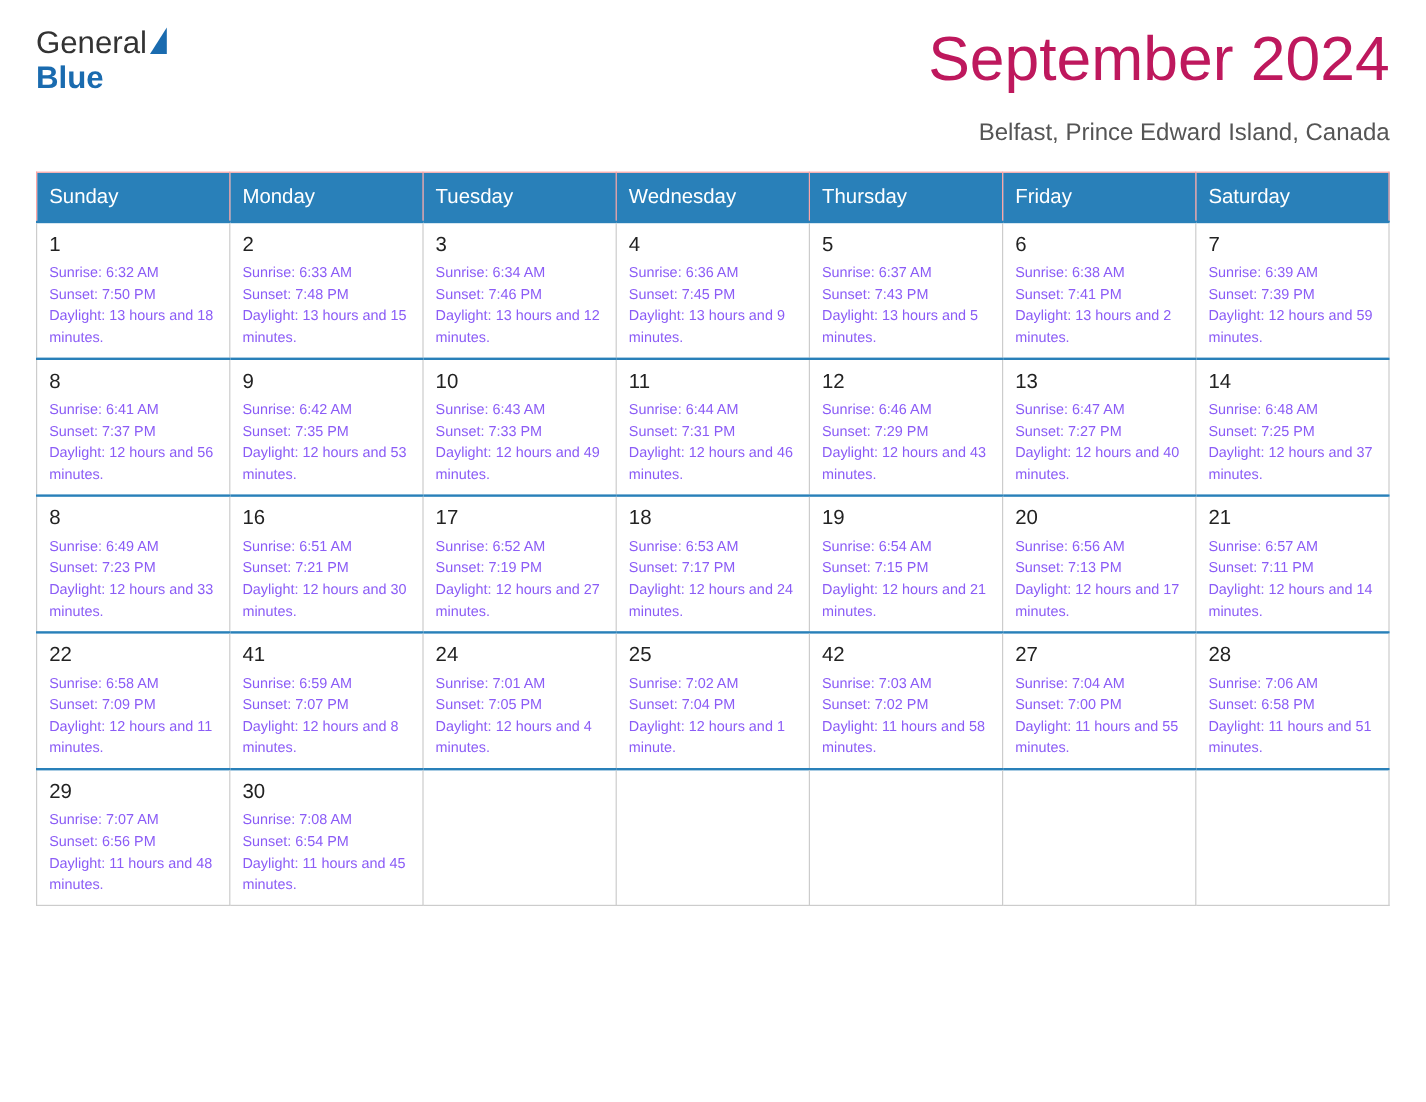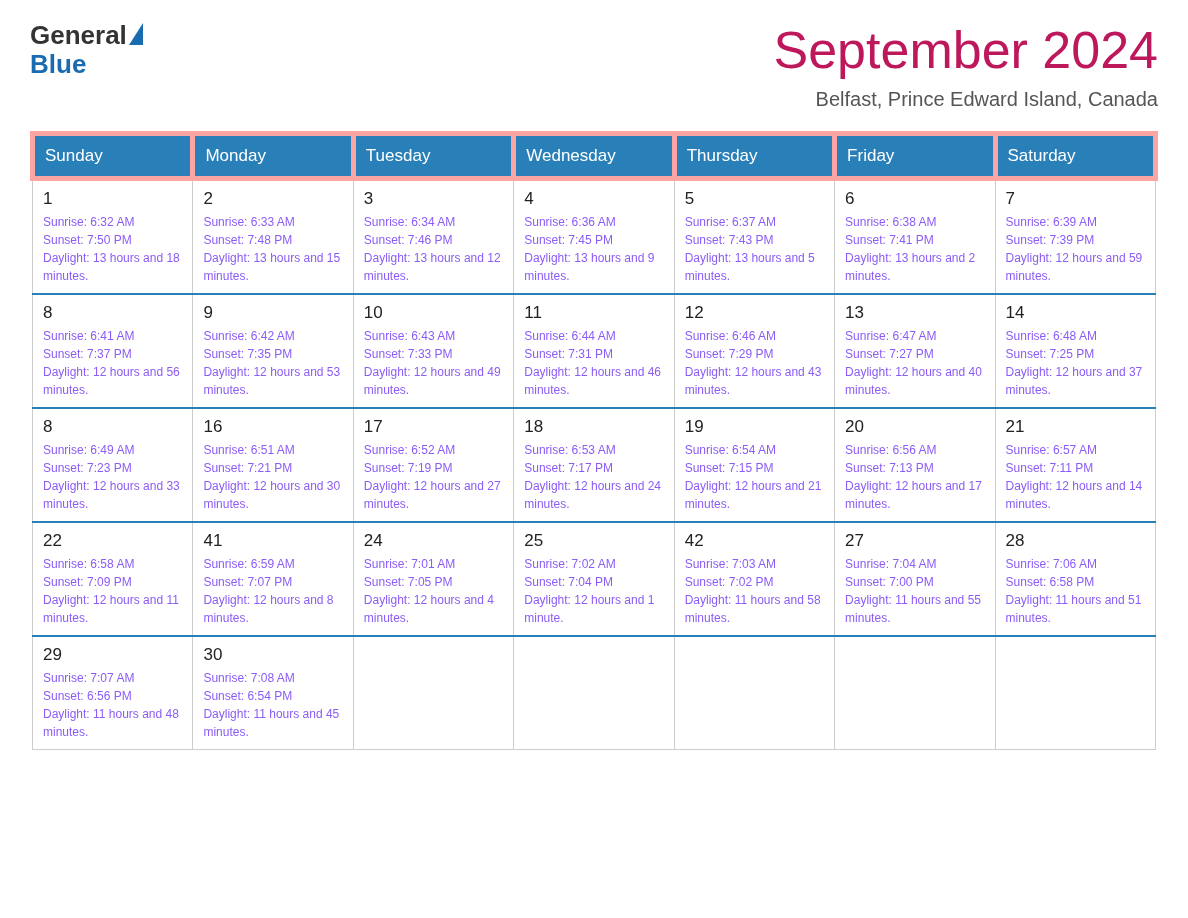--- a/index.html
+++ b/index.html
@@ -20,21 +20,21 @@
       display: flex;
       flex-direction: column;
       align-items: flex-start;
     }
     .logo-top {
       display: flex;
       align-items: center;
     }
     .logo-general {
       font-size: 26px;
-      font-weight: bold;
+      font-weight: normal;
       color: #333;
     }
     .logo-triangle {
       width: 0;
       height: 0;
       border-left: 14px solid transparent;
       border-bottom: 22px solid #1a6baf;
       margin-left: 2px;
       margin-top: -4px;
     }
@@ -48,34 +48,34 @@
       text-align: right;
     }
     .month-year {
       font-size: 52px;
       font-weight: normal;
       color: #be185d;
     }
     .location {
       font-size: 20px;
       color: #555;
-      margin-top: 8px;
+      margin-top: 20px;
     }
     .calendar {
       width: 100%;
       border-collapse: collapse;
     }
     .calendar thead th {
       background: #2980b9;
       color: #fff;
       padding: 10px 10px;
       font-size: 17px;
       font-weight: normal;
       text-align: left;
-      border: 5px solid #fca5a5;
+      border: 1px solid #fca5a5;
     }
     .calendar tbody td {
       vertical-align: top;
       padding: 8px 10px;
       border: 1px solid #ccc;
       width: 14.28%;
       min-height: 100px;
       font-size: 13px;
       color: #333;
       border-top: 2px solid #2980b9;

